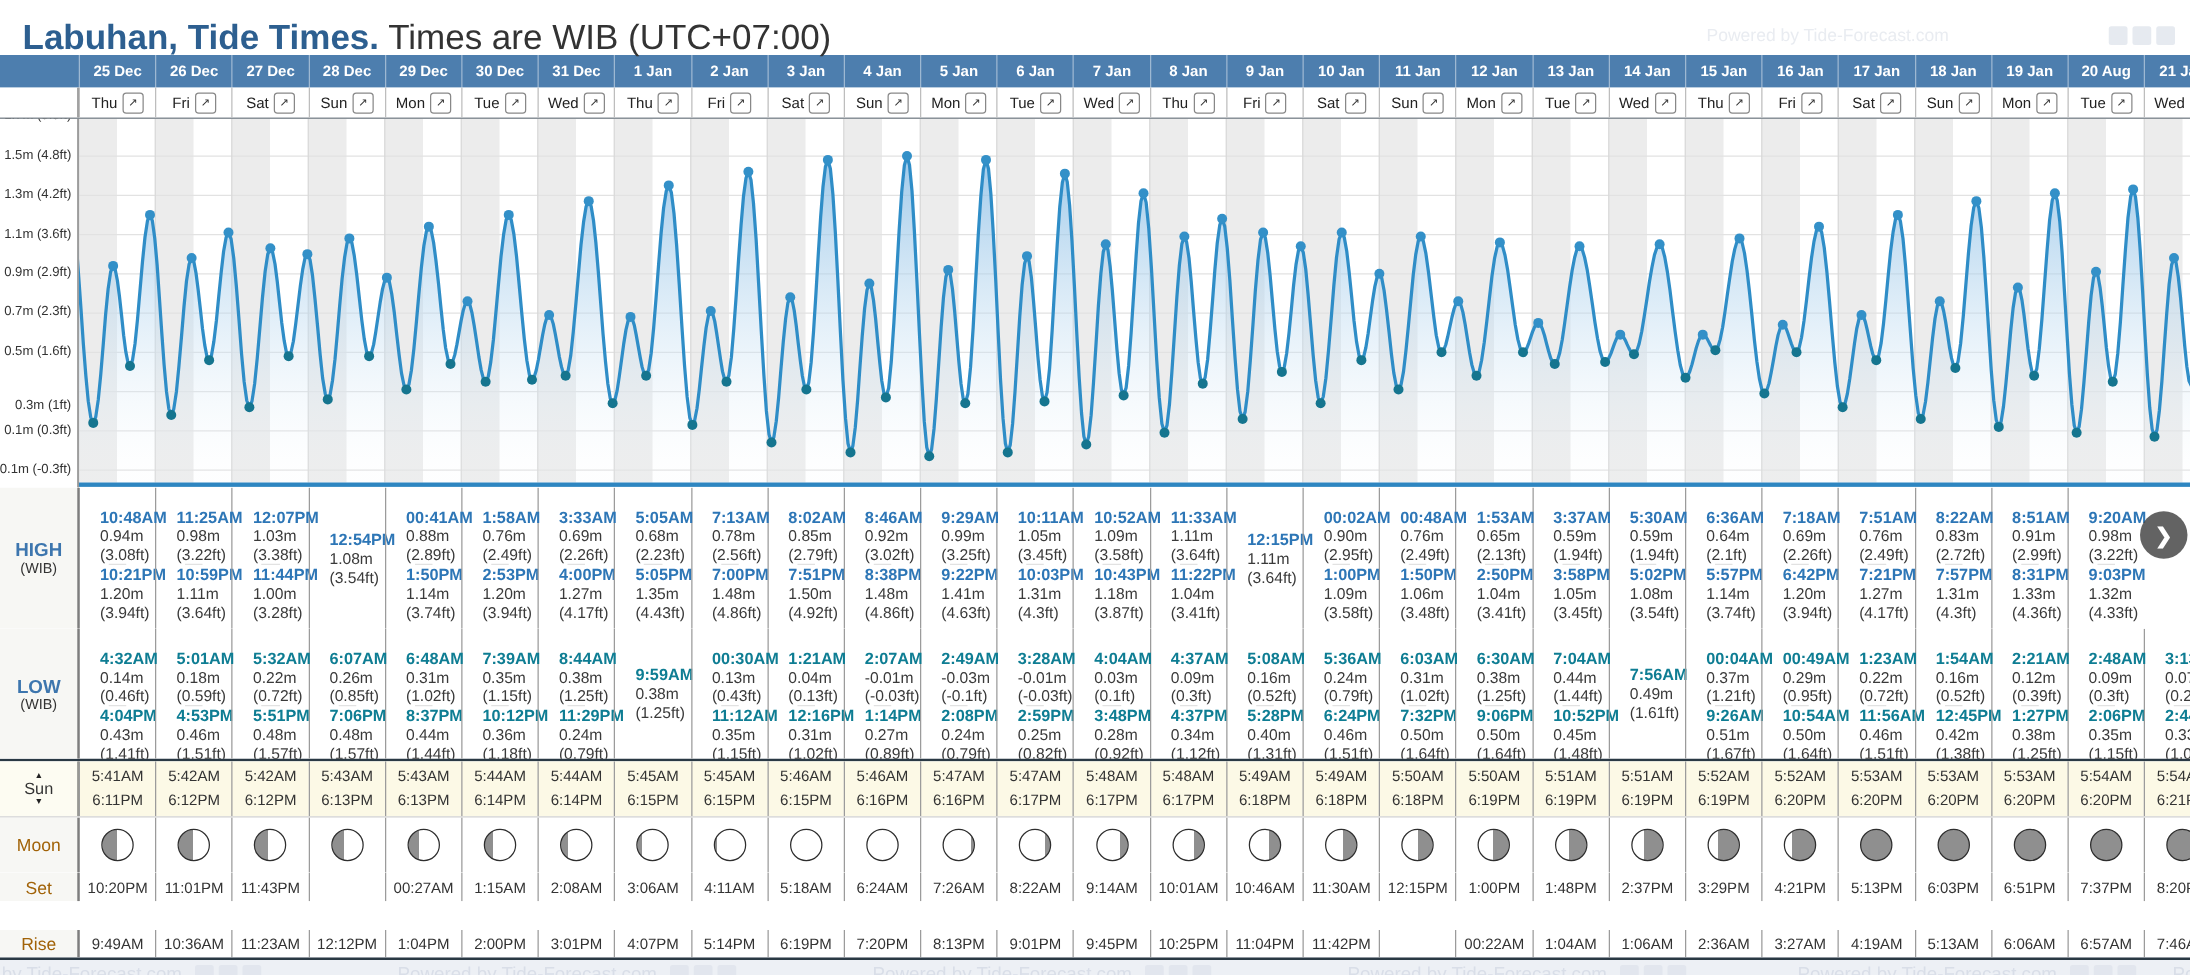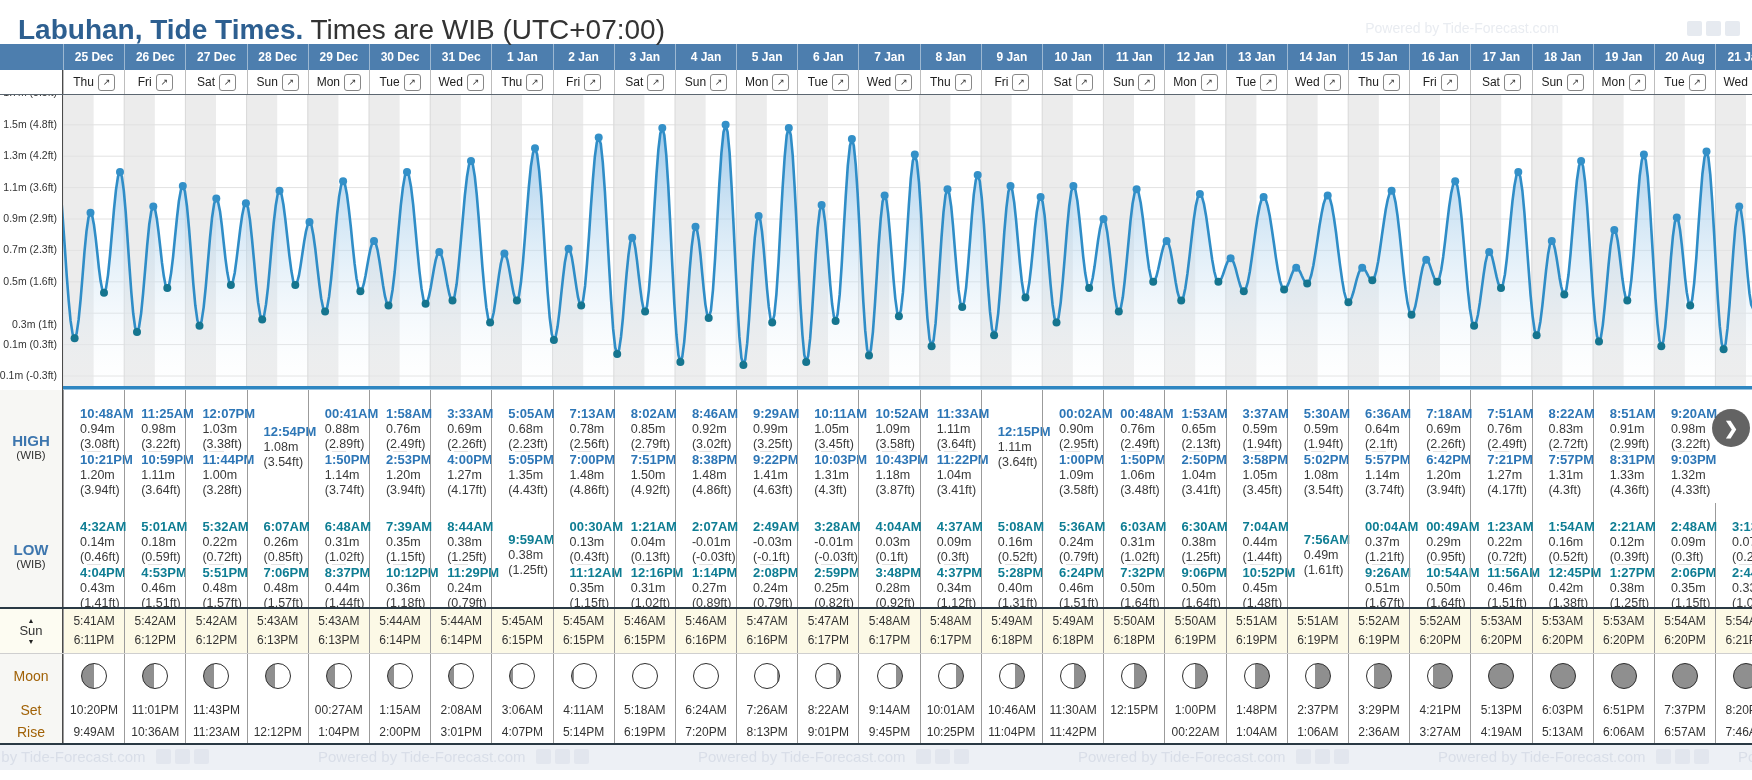--- a/index.html
+++ b/index.html
@@ -57,21 +57,21 @@
   .sun-band .lab{background:#fdfcf2;display:flex;flex-direction:column;align-items:center;justify-content:center;}
   .sun-band .cell{background:#fcf9e6;flex-direction:column;justify-content:center;}
   .sun-line{font-size:12px;line-height:19px;color:#333;}
   .sun-arrow{font-size:7px;line-height:7px;color:#222;}
   .sun-word{font-size:13px;color:#333;line-height:14px;}
   .moon-band{height:44px;}
   .moon-band .lab,.sr-band .lab{background:#f7f7f4;display:flex;align-items:center;justify-content:center;}
   .lab-txt{font-size:14px;color:#a16207;}
   .moon{width:26px;height:26px;border:1.5px solid #2e2e2e;border-radius:50%;box-sizing:border-box;background:#fff;}
   .set-band{height:23px;}
-  .rise-band{height:22px;}
+  .rise-band{height:22px;margin-top:23px;}
   .sr-cell{font-size:12px;color:#333;}
   
   .footer{position:relative;height:25px;background:#edf0f5;border-top:2px solid #2a3944;overflow:hidden;}
   .wm{position:absolute;top:3px;display:flex;gap:10px;align-items:center;white-space:nowrap;
       color:#d9dee8;font-size:15px;}
   .wm:nth-of-type(1){left:-62px;}
   .wm:nth-of-type(2){left:318px;}
   .wm:nth-of-type(3){left:698px;}
   .wm:nth-of-type(4){left:1078px;}
   .wm:nth-of-type(5){left:1438px;}

